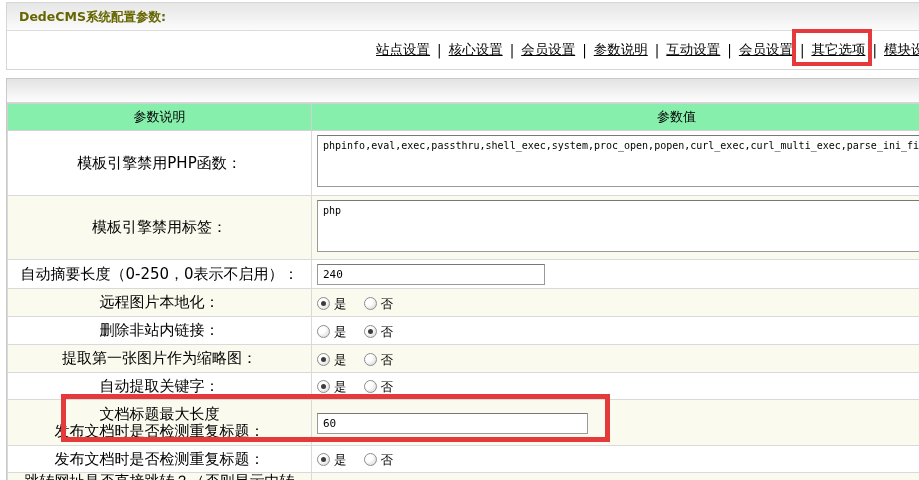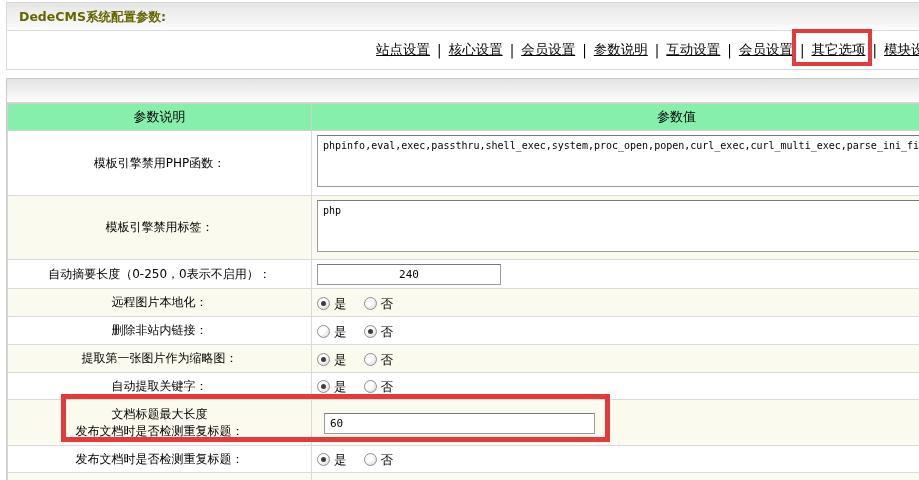--- a/index.html
+++ b/index.html
@@ -30,41 +30,41 @@
     background: linear-gradient(#e3e3e3, #fdfdfd);
     border-bottom: 1px solid #d6d6d6;
   }
   table { border-collapse: collapse; width: 100%; table-layout: fixed; }
   th, td { border: 1px solid #d9d9d9; vertical-align: middle; }
   th {
     background: #86efac; height: 27px; font-weight: normal;
     font-size: 13px; text-align: center; border-color: #d2d2d2;
   }
   col.c1 { width: 304px; }
-  td.label-cell { text-align: center; font-size: 12px; padding: 0 6px; line-height: 17px; }
+  td.label-cell { text-align: center; font-size: 15px; padding: 0 6px; line-height: 17px; }
   td.value-cell { padding: 3px 0 3px 5px; }
   tr.r-white { background: #ffffff; }
   tr.r-stripe { background: #fafaee; }
   tr.h65 { height: 65px; } tr.h64 { height: 64px; } tr.h28 { height: 28px; }
   tr.h25 { height: 25px; } tr.h46 { height: 46px; } tr.h27 { height: 27px; }
   tr.h34 { height: 34px; }
 
   textarea.ta {
     width: 717px; height: 52px; resize: none; overflow: hidden;
     border: 1px solid #9a9a9a; border-top-color: #787878; background: #fff;
     font-family: "DejaVu Sans Mono", monospace; font-size: 10px; line-height: 14px;
     padding: 3px 5px; white-space: pre-wrap;
   }
   input.inp {
     height: 21px; border: 1px solid #9a9a9a; border-top-color: #787878;
     background: #fff; font-family: "DejaVu Sans Mono", monospace; font-size: 11px;
     padding: 1px 5px;
   }
-  input.w-240 { width: 184px; text-align: center; }
-  input.w-60  { width: 271px; margin-left: 7px; }
+  input.w-240 { width: 228px; }
+  input.w-60  { width: 271px; }
 
   
   .radio {
     display: inline-block; width: 13px; height: 13px; border-radius: 50%;
     border: 1px solid #8e8e8e;
     background: radial-gradient(circle at 32% 32%, #ffffff 35%, #cfcfcf 100%);
     position: relative; vertical-align: -2px; cursor: pointer;
   }
   .radio.checked::after {
     content: ""; position: absolute; left: 3px; top: 3px; width: 5px; height: 5px;

